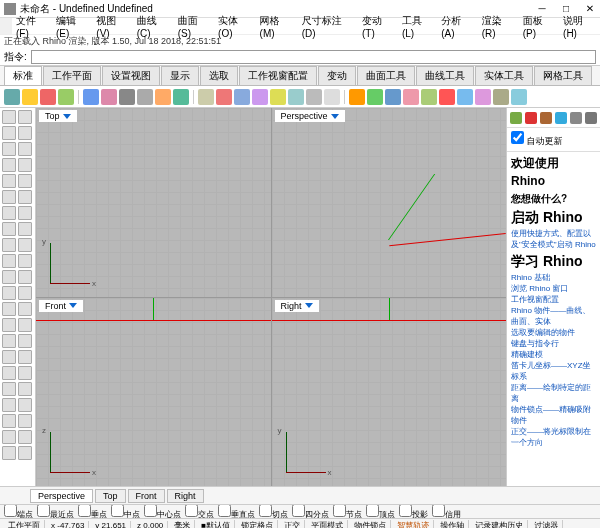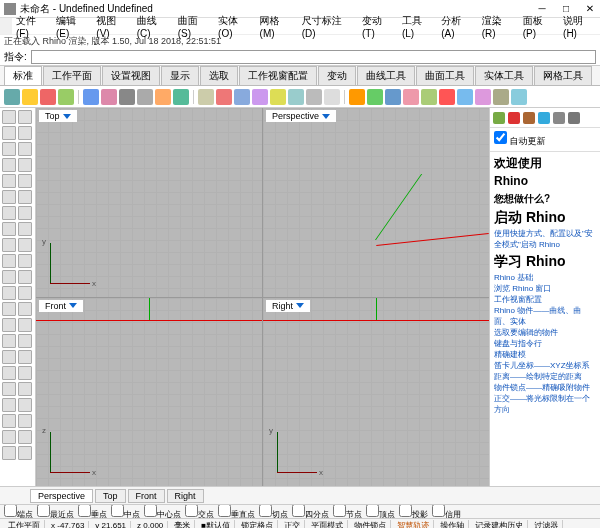--- a/index.html
+++ b/index.html
@@ -30,21 +30,21 @@
 .vp-label { position:absolute; top:2px; left:3px; background:#fff; padding:1px 6px; font-size:9px; display:flex; align-items:center; gap:3px; z-index:2; }
 .vp-label .tri { width:0; height:0; border-left:4px solid transparent; border-right:4px solid transparent; border-top:5px solid #1066cc; }
 .axis { position:absolute; left:14px; bottom:14px; z-index:1; }
 .axis-x { position:absolute; width:40px; height:1px; background:#800; }
 .axis-y { position:absolute; width:1px; height:40px; background:#050; bottom:0; }
 .axis-lbl { position:absolute; font-size:8px; color:#555; }
 .persp-red { position:absolute; bottom:30%; right:0; width:50%; height:1px; background:#d00; transform:rotate(-6deg); }
 .persp-grn { position:absolute; bottom:30%; right:50%; width:1px; height:35%; background:#0a0; transform:skewX(-35deg); transform-origin:bottom; }
 .fr-red { position:absolute; top:22px; left:0; width:100%; height:1px; background:#d00; }
 .fr-grn { position:absolute; top:0; left:50%; width:1px; height:22px; background:#0a0; }
-.right-panel { width:111px; background:#fff; border-left:1px solid #ccc; display:flex; flex-direction:column; font-size:9px; overflow:hidden; }
+.right-panel { width:94px; background:#fff; border-left:1px solid #ccc; display:flex; flex-direction:column; font-size:9px; overflow:hidden; }
 .panel-icons { height:20px; display:flex; align-items:center; padding:0 3px; gap:3px; border-bottom:1px solid #ddd; }
 .picon { width:12px; height:12px; border-radius:2px; }
 .panel-chk { padding:3px 4px; border-bottom:1px solid #ddd; }
 .panel-body { flex:1; padding:3px 4px; overflow:hidden; }
 .panel-body h3 { font-size:12px; font-weight:bold; margin-bottom:2px; }
 .panel-body .q { font-size:10px; font-weight:bold; margin:4px 0 2px; }
 .panel-body .sec { font-size:14px; font-weight:bold; margin:3px 0 1px; }
 .panel-body a { color:#1155bb; display:block; font-size:8px; line-height:11px; }
 .bottom-tabs { height:18px; background:#f5f5f5; display:flex; align-items:center; padding:0 30px; gap:2px; border-top:1px solid #ccc; }
 .btab { padding:1px 7px; font-size:9px; background:#eee; border:1px solid #bbb; }
@@ -92,22 +92,22 @@
 </div>
 
 <div class="tabbar" id="tabbar">
     <div class="tab active">标准</div>
     <div class="tab">工作平面</div>
     <div class="tab">设置视图</div>
     <div class="tab">显示</div>
     <div class="tab">选取</div>
     <div class="tab">工作视窗配置</div>
     <div class="tab">变动</div>
+    <div class="tab">曲面工具</div>
     <div class="tab">曲线工具</div>
-    <div class="tab">曲面工具</div>
     <div class="tab">实体工具</div>
     <div class="tab">网格工具</div>
   </div>
 
 <div class="toolbar" id="toolbar">
     <span class="tbtn" style="background: rgb(102, 170, 170);"></span>
     <span class="tbtn" style="background: rgb(255, 204, 51);"></span>
     <span class="tbtn" style="background: rgb(238, 102, 102);"></span>
     <span class="tbtn" style="background: rgb(153, 204, 102);"></span>
     <span class="tsep"></span>

